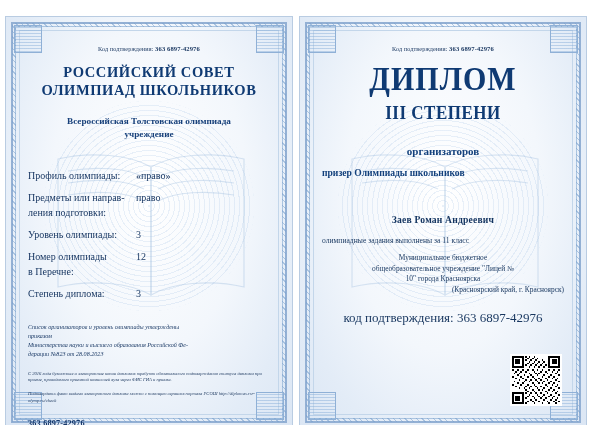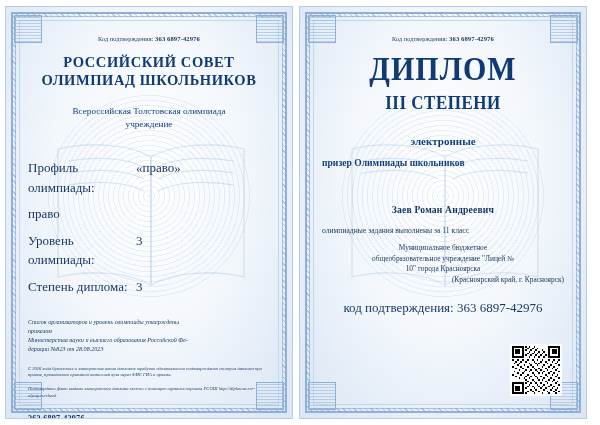--- a/index.html
+++ b/index.html
@@ -13,21 +13,21 @@
     font-family: "Liberation Serif", serif;
     overflow: hidden;
   }
   .page {
     position: relative;
     width: 600px;
     height: 353px;
     background: #ffffff;
     display: flex;
     gap: 6px;
-    padding: 6px 5px;
+    padding: 16px 5px;
     box-sizing: border-box;
   }
   .sheet {
     position: relative;
     width: 288px;
     height: 413px;
     box-sizing: border-box;
     background:
       radial-gradient(ellipse at 50% 42%, #ffffff 0%, #f3f7fc 48%, #e3ecf7 78%, #dbe6f4 100%);
     border: 1px solid #b9cce2;
@@ -122,30 +122,30 @@
     color: #0f3a73;
     font-weight: bold;
     letter-spacing: 0.6px;
     line-height: 1.22;
     margin-top: 12px;
     font-size: 14.5px;
   }
   .subtitle {
     text-align: center;
     color: #17407a;
-    font-weight: normal;
+    font-weight: bold;
     font-size: 9.2px;
     line-height: 1.35;
     margin-top: 16px;
   }
 
   
   .fields {
     margin-top: 28px;
-    font-size: 13px;
+    font-size: 10px;
     color: #14335f;
     line-height: 1.5;
   }
   .field-row {
     display: flex;
     align-items: flex-start;
     margin-bottom: 7px;
   }
   .field-label {
     width: 104px;
@@ -306,30 +306,41 @@
 
       <div class="fields">
         <div class="field-row">
           <div class="field-label">
             <span>Профиль олимпиады:</span>
           </div>
           <div class="field-value">«право»</div>
         </div>
 
         <div class="field-row">
+          <div class="field-label">
+            <div>Предметы или направ-</div>
+            <div>ления подготовки:</div>
+          </div>
           <div class="field-value">право</div>
         </div>
 
         <div class="field-row">
           <div class="field-label">
             <span>Уровень олимпиады:</span>
           </div>
           <div class="field-value">3</div>
         </div>
 
+        <div class="field-row">
+          <div class="field-label">
+            <div>Номер олимпиады</div>
+            <div>в Перечне:</div>
+          </div>
+          <div class="field-value">12</div>
+        </div>
 
         <div class="field-row">
           <div class="field-label">
             <span>Степень диплома:</span>
           </div>
           <div class="field-value">3</div>
         </div>
       </div>
 
       <div class="note">
@@ -373,21 +384,21 @@
 
     <div class="content">
       <div class="code-top">
         <span>Код подтверждения:</span>
         <b>363 6897-42976</b>
       </div>
 
       <div class="diploma-word">ДИПЛОМ</div>
       <div class="degree-word">III СТЕПЕНИ</div>
 
-      <div class="awarded">электронные</div>
+      <div class="awarded">организаторов</div>
       <div class="awarded-sub">призер Олимпиады школьников</div>
 
       <div class="recipient">Заев Роман Андреевич</div>
       <div class="tasks-line">олимпиадные задания выполнены за 11 класс</div>
 
       <div class="org">
         <div>Муниципальное бюджетное</div>
         <div>общеобразовательное учреждение "Лицей №</div>
         <div>10" города Красноярска</div>
       </div>

